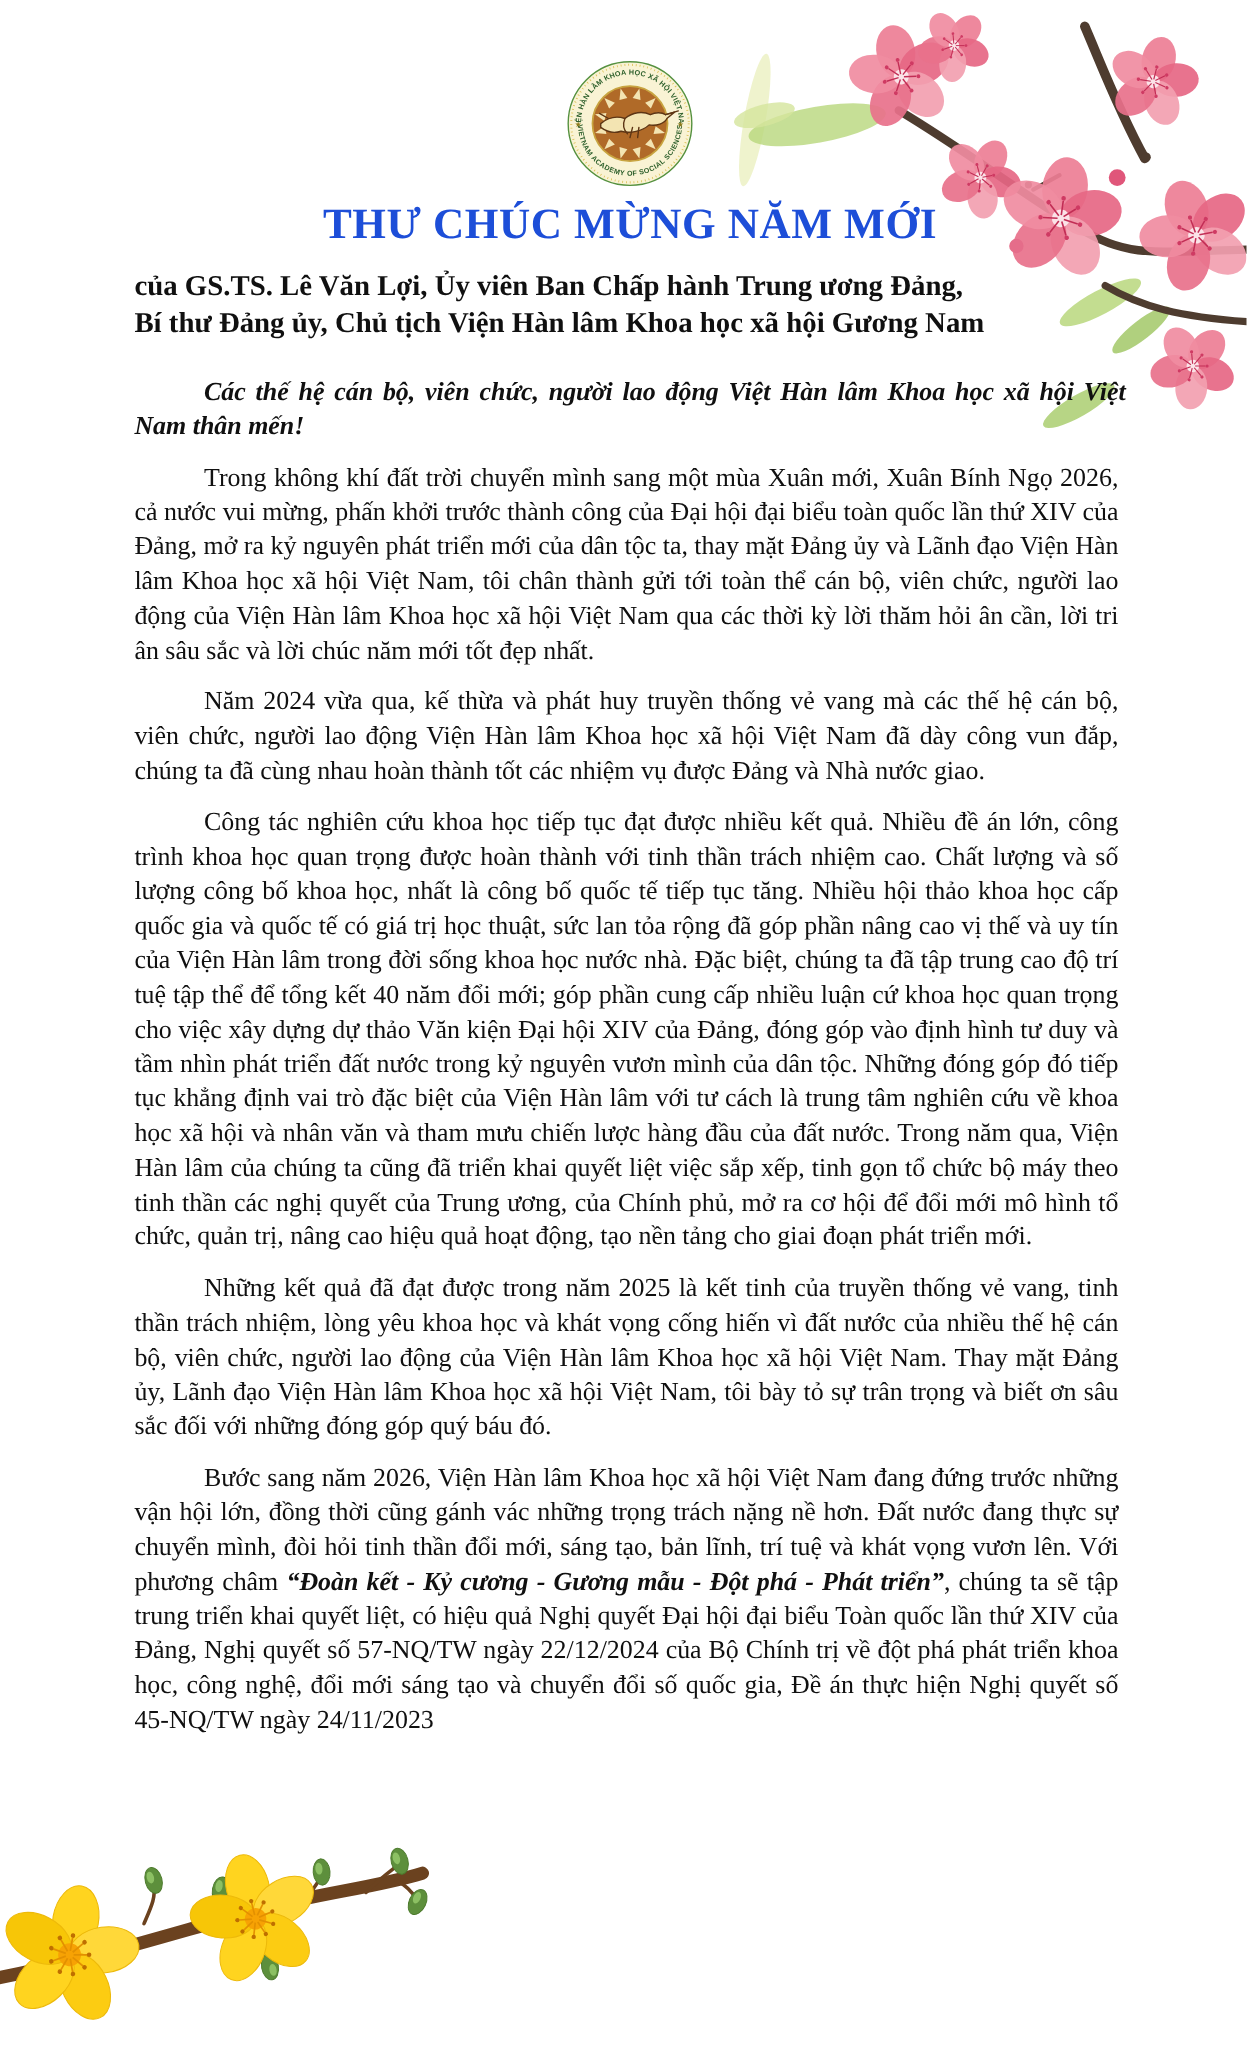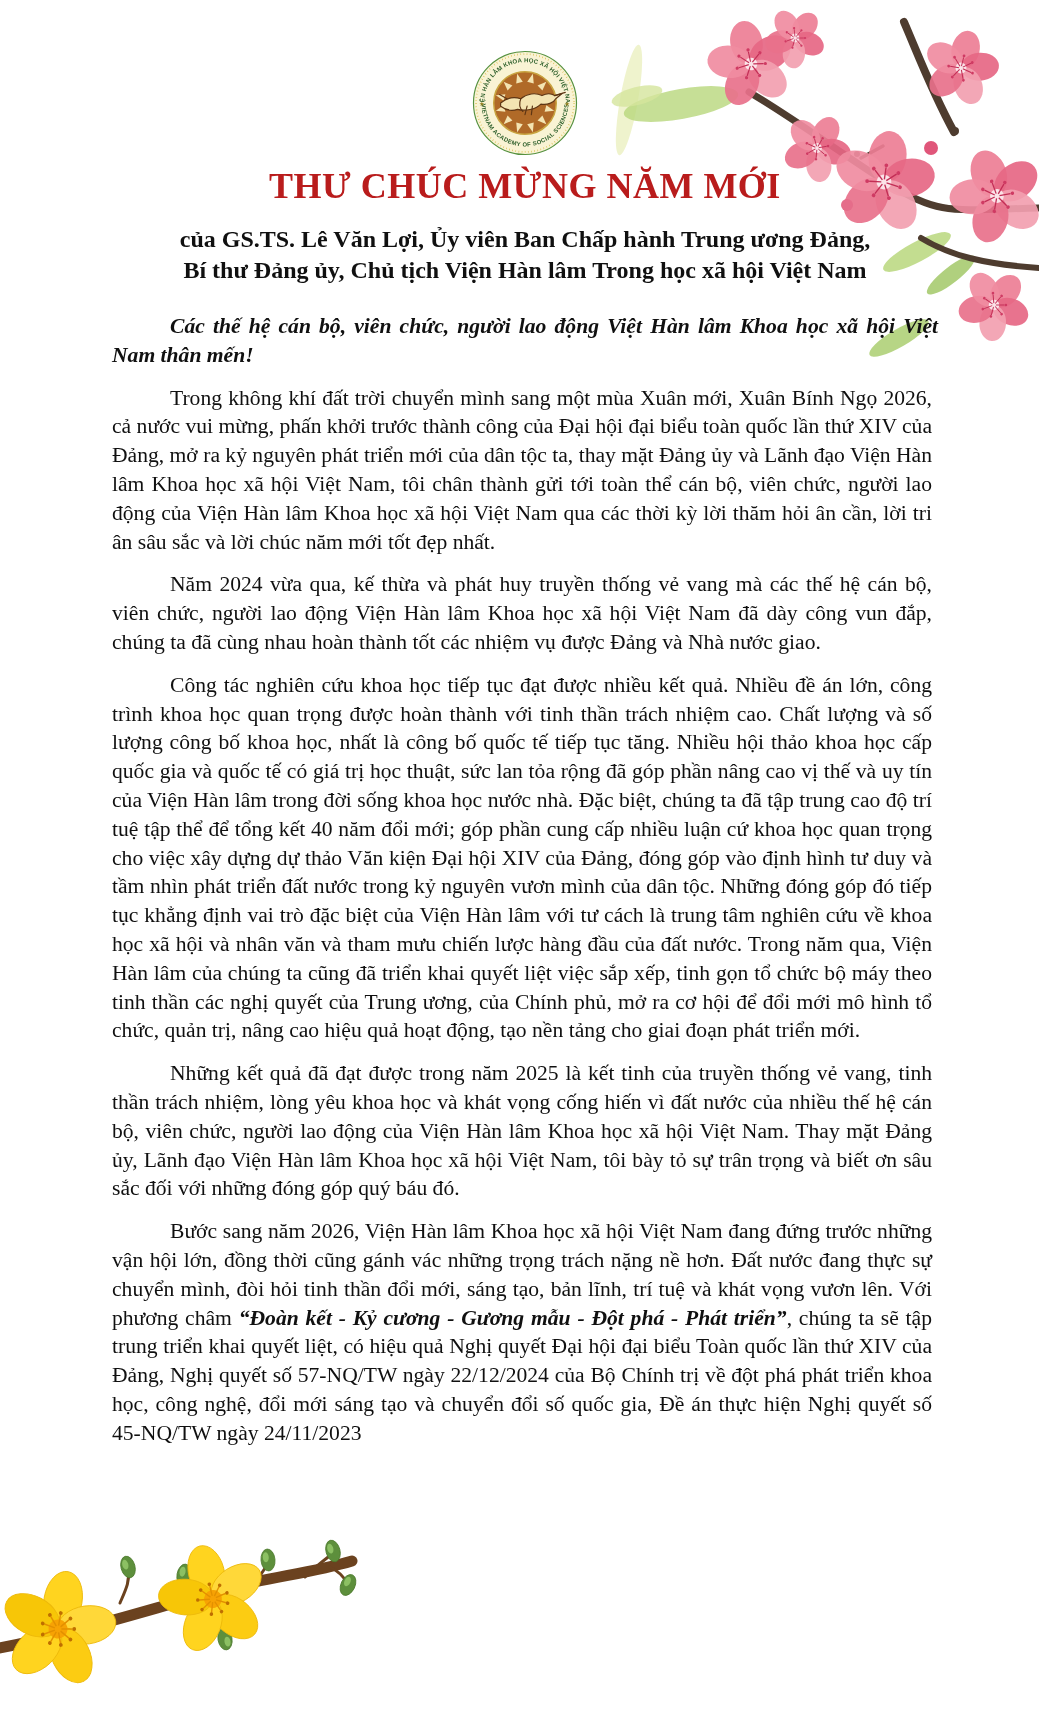--- a/index.html
+++ b/index.html
@@ -16,29 +16,29 @@
   .deco-top{top:0;right:0;}
   .deco-bottom{left:0;bottom:0;}
   .content{
     position:absolute;left:112px;top:0;width:826px;z-index:2;
   }
   .logo-wrap{text-align:center;padding-top:50px;line-height:0;}
   .title{
     margin:8px 0 0 0;
     font-size:36px;font-weight:bold;
     text-align:center;
-    color:#b91c1c;
+    color:#1d4ed8;
     letter-spacing:0.5px;
     line-height:44px;
     font-family:"Liberation Serif", serif;
   }
   .subtitle{
     margin-top:16px;
     font-size:24px;font-weight:bold;
-    text-align:center;line-height:31px;
+    line-height:31px;
   }
   .salutation{
     font-weight:bold;font-style:italic;
     margin:26px 0 14px 0;
   }
   p.body-p,.salutation{
     font-size:21.6px;line-height:28.8px;
     text-align:justify;text-indent:58px;
   }
   p.body-p{margin:0 6px 14px 0;}
@@ -218,21 +218,21 @@
         </text>
         <text x="6.5" y="52.5" font-size="6" fill="#8f7d1e" font-family="&quot;DejaVu Sans&quot;, sans-serif">★</text>
         <text x="87" y="52.5" font-size="6" fill="#8f7d1e" font-family="&quot;DejaVu Sans&quot;, sans-serif">★</text>
       </svg>
     </div>
 
     <h1 class="title">THƯ CHÚC MỪNG NĂM MỚI</h1>
 
     <div class="subtitle">
       <div>của GS.TS. Lê Văn Lợi, Ủy viên Ban Chấp hành Trung ương Đảng,</div>
-      <div>Bí thư Đảng ủy, Chủ tịch Viện Hàn lâm Trong học xã hội Việt Nam</div>
+      <div>Bí thư Đảng ủy, Chủ tịch Viện Hàn lâm Khoa học xã hội Gương Nam</div>
     </div>
 
     <p class="salutation">Các thế hệ cán bộ, viên chức, người lao động Việt Hàn lâm Khoa học xã hội Việt Nam thân mến!</p>
 
     <p class="body-p">Trong không khí đất trời chuyển mình sang một mùa Xuân mới, Xuân Bính Ngọ 2026, cả nước vui mừng, phấn khởi trước thành công của Đại hội đại biểu toàn quốc lần thứ XIV của Đảng, mở ra kỷ nguyên phát triển mới của dân tộc ta, thay mặt Đảng ủy và Lãnh đạo Viện Hàn lâm Khoa học xã hội Việt Nam, tôi chân thành gửi tới toàn thể cán bộ, viên chức, người lao động của Viện Hàn lâm Khoa học xã hội Việt Nam qua các thời kỳ lời thăm hỏi ân cần, lời tri ân sâu sắc và lời chúc năm mới tốt đẹp nhất.</p>
     <p class="body-p">Năm 2024 vừa qua, kế thừa và phát huy truyền thống vẻ vang mà các thế hệ cán bộ, viên chức, người lao động Viện Hàn lâm Khoa học xã hội Việt Nam đã dày công vun đắp, chúng ta đã cùng nhau hoàn thành tốt các nhiệm vụ được Đảng và Nhà nước giao.</p>
     <p class="body-p">Công tác nghiên cứu khoa học tiếp tục đạt được nhiều kết quả. Nhiều đề án lớn, công trình khoa học quan trọng được hoàn thành với tinh thần trách nhiệm cao. Chất lượng và số lượng công bố khoa học, nhất là công bố quốc tế tiếp tục tăng. Nhiều hội thảo khoa học cấp quốc gia và quốc tế có giá trị học thuật, sức lan tỏa rộng đã góp phần nâng cao vị thế và uy tín của Viện Hàn lâm trong đời sống khoa học nước nhà. Đặc biệt, chúng ta đã tập trung cao độ trí tuệ tập thể để tổng kết 40 năm đổi mới; góp phần cung cấp nhiều luận cứ khoa học quan trọng cho việc xây dựng dự thảo Văn kiện Đại hội XIV của Đảng, đóng góp vào định hình tư duy và tầm nhìn phát triển đất nước trong kỷ nguyên vươn mình của dân tộc. Những đóng góp đó tiếp tục khẳng định vai trò đặc biệt của Viện Hàn lâm với tư cách là trung tâm nghiên cứu về khoa học xã hội và nhân văn và tham mưu chiến lược hàng đầu của đất nước. Trong năm qua, Viện Hàn lâm của chúng ta cũng đã triển khai quyết liệt việc sắp xếp, tinh gọn tổ chức bộ máy theo tinh thần các nghị quyết của Trung ương, của Chính phủ, mở ra cơ hội để đổi mới mô hình tổ chức, quản trị, nâng cao hiệu quả hoạt động, tạo nền tảng cho giai đoạn phát triển mới.</p>
     <p class="body-p">Những kết quả đã đạt được trong năm 2025 là kết tinh của truyền thống vẻ vang, tinh thần trách nhiệm, lòng yêu khoa học và khát vọng cống hiến vì đất nước của nhiều thế hệ cán bộ, viên chức, người lao động của Viện Hàn lâm Khoa học xã hội Việt Nam. Thay mặt Đảng ủy, Lãnh đạo Viện Hàn lâm Khoa học xã hội Việt Nam, tôi bày tỏ sự trân trọng và biết ơn sâu sắc đối với những đóng góp quý báu đó.</p>
 
     <p class="body-p"><span>Bước sang năm 2026, Viện Hàn lâm Khoa học xã hội Việt Nam đang đứng trước những vận hội lớn, đồng thời cũng gánh vác những trọng trách nặng nề hơn. Đất nước đang thực sự chuyển mình, đòi hỏi tinh thần đổi mới, sáng tạo, bản lĩnh, trí tuệ và khát vọng vươn lên. Với phương châm </span><span class="motto">“Đoàn kết - Kỷ cương - Gương mẫu - Đột phá - Phát triển”</span><span>, chúng ta sẽ tập trung triển khai quyết liệt, có hiệu quả Nghị quyết Đại hội đại biểu Toàn quốc lần thứ XIV của Đảng, Nghị quyết số 57-NQ/TW ngày 22/12/2024 của Bộ Chính trị về đột phá phát triển khoa học, công nghệ, đổi mới sáng tạo và chuyển đổi số quốc gia, Đề án thực hiện Nghị quyết số 45-NQ/TW ngày 24/11/2023</span></p>

